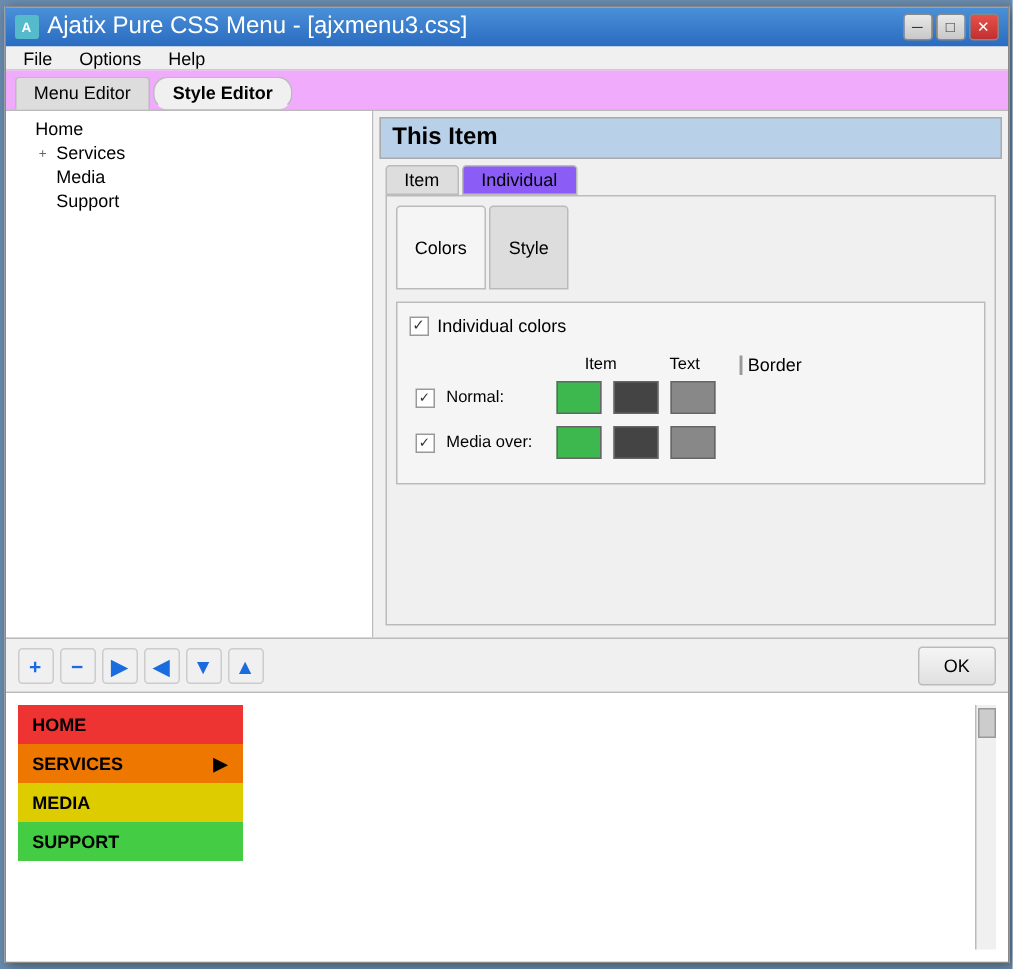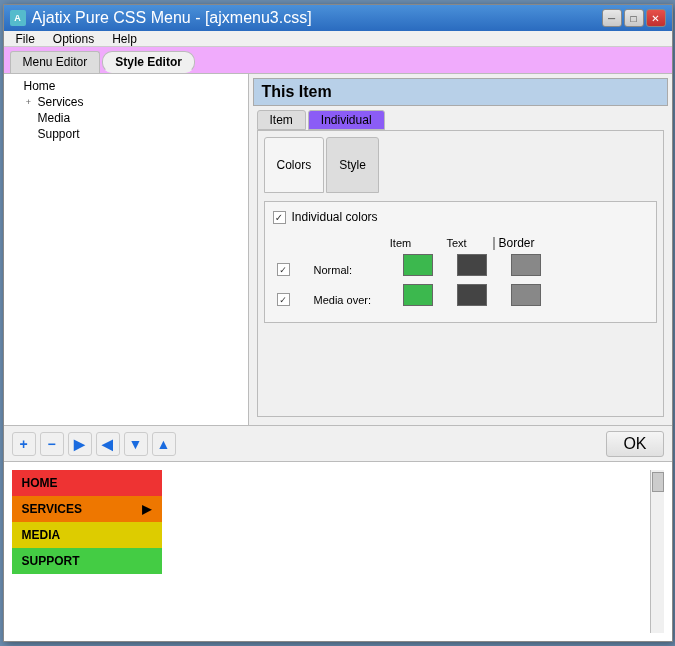--- a/index.html
+++ b/index.html
@@ -266,23 +266,23 @@
     }
 
     .col-header {
       width: 40px;
       text-align: center;
       font-size: 11px;
     }
 
     .color-row {
       display: flex;
-      align-items: flex-end;
+      align-items: center;
       margin-bottom: 8px;
-      gap: 24px;
+      gap: 8px;
     }
 
     .row-check {
       width: 13px;
       height: 13px;
       border: 1px solid #999;
       background: white;
       display: flex;
       align-items: center;
       justify-content: center;
@@ -338,21 +338,21 @@
     }
 
     .spacer { flex: 1; }
 
     .action-btn {
       padding: 3px 16px;
       border: 1px solid #bbb;
       background: linear-gradient(to bottom, #f5f5f5, #e0e0e0);
       border-radius: 3px;
       cursor: pointer;
-      font-size: 16px;
+      font-size: 12px;
       height: 26px;
     }
 
     
     .preview-area {
       height: 180px;
       border-top: 1px solid #bbb;
       background: white;
       display: flex;
       padding: 8px;

